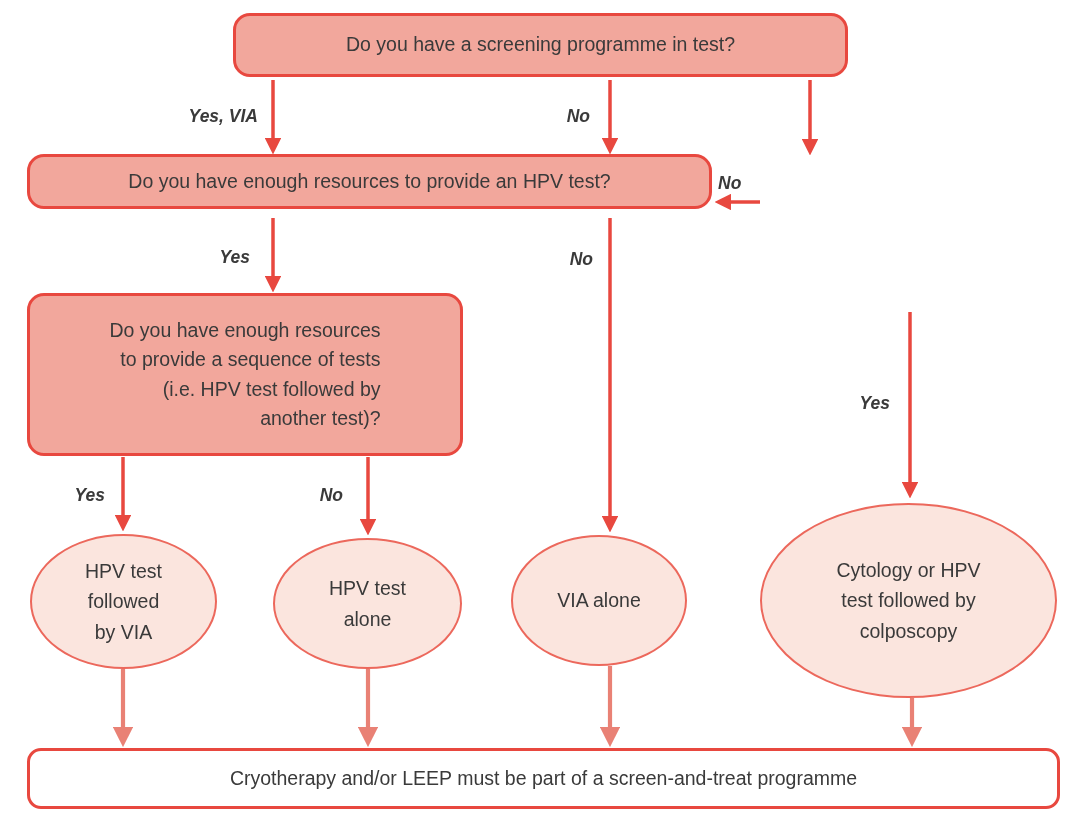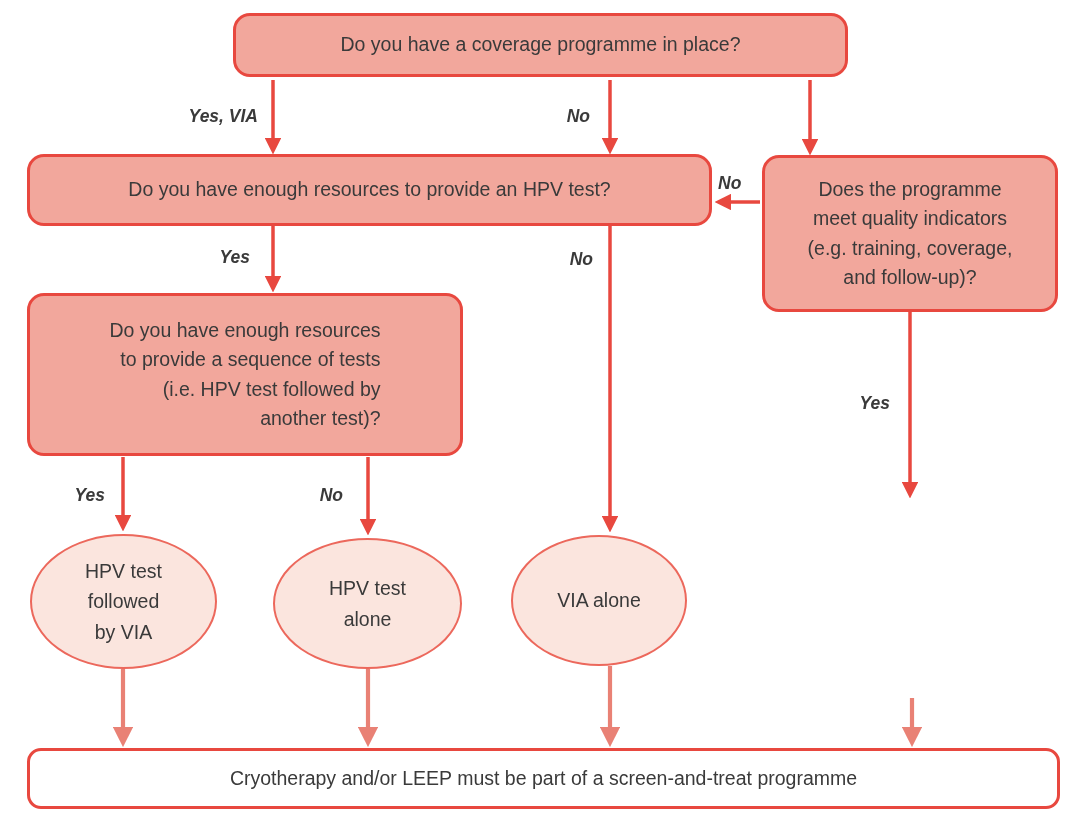--- a/index.html
+++ b/index.html
@@ -88,33 +88,27 @@
       <line x1="123" y1="457" x2="123" y2="518" class="arrow-strong" marker-end="url(#ah-strong)"></line>
       <line x1="368" y1="457" x2="368" y2="522" class="arrow-strong" marker-end="url(#ah-strong)"></line>
       <line x1="123" y1="669" x2="123" y2="731" class="arrow-soft" marker-end="url(#ah-soft)"></line>
       <line x1="368" y1="669" x2="368" y2="731" class="arrow-soft" marker-end="url(#ah-soft)"></line>
       <line x1="610" y1="666" x2="610" y2="731" class="arrow-soft" marker-end="url(#ah-soft)"></line>
       <line x1="912" y1="698" x2="912" y2="731" class="arrow-soft" marker-end="url(#ah-soft)"></line>
     </svg>
   </div>
 
   <div class="node rect" style="left:233px; top:13px; width:615px; height:64px;">
-    <span class="node-text">Do you have a coverage programme in place?</span>
+    <span class="node-text">Do you have a screening programme in test?</span>
   </div>
 
-  <div class="node rect" style="left:27px; top:154px; width:685px; height:72px;">
+  <div class="node rect" style="left:27px; top:154px; width:685px; height:55px;">
     <span class="node-text">Do you have enough resources to provide an HPV test?</span>
   </div>
 
-  <div class="node rect" style="left:762px; top:155px; width:296px; height:157px;">
-    <span class="node-text">Does the programme
-meet quality indicators
-(e.g. training, coverage,
-and follow-up)?</span>
-  </div>
 
   <div class="node rect" style="left:27px; top:293px; width:436px; height:163px;text-align:right;">
     <span class="node-text">Do you have enough resources
 to provide a sequence of tests
 (i.e. HPV test followed by
 another test)?</span>
   </div>
 
   <div class="node ellipse" style="left:30px; top:534px; width:187px; height:135px;">
     <span class="node-text">HPV test
@@ -124,20 +118,25 @@
 
   <div class="node ellipse" style="left:273px; top:538px; width:189px; height:131px;">
     <span class="node-text">HPV test
 alone</span>
   </div>
 
   <div class="node ellipse" style="left:511px; top:535px; width:176px; height:131px;">
     <span class="node-text">VIA alone</span>
   </div>
 
+  <div class="node ellipse" style="left:760px; top:503px; width:297px; height:195px;">
+    <span class="node-text">Cytology or HPV
+test followed by
+colposcopy</span>
+  </div>
 
   <div class="node terminal" style="left:27px; top:748px; width:1033px; height:61px;">
     <span class="node-text">Cryotherapy and/or LEEP must be part of a screen-and-treat programme</span>
   </div>
 
   <div class="lbl r" style="left:140px; top:105px; width:118px;">Yes, VIA</div>
   <div class="lbl r" style="left:545px; top:105px; width:45px;">No</div>
   <div class="lbl r" style="left:195px; top:246px; width:55px;">Yes</div>
   <div class="lbl" style="left:718px; top:172px; width:40px;">No</div>
   <div class="lbl r" style="left:545px; top:248px; width:48px;">No</div>

